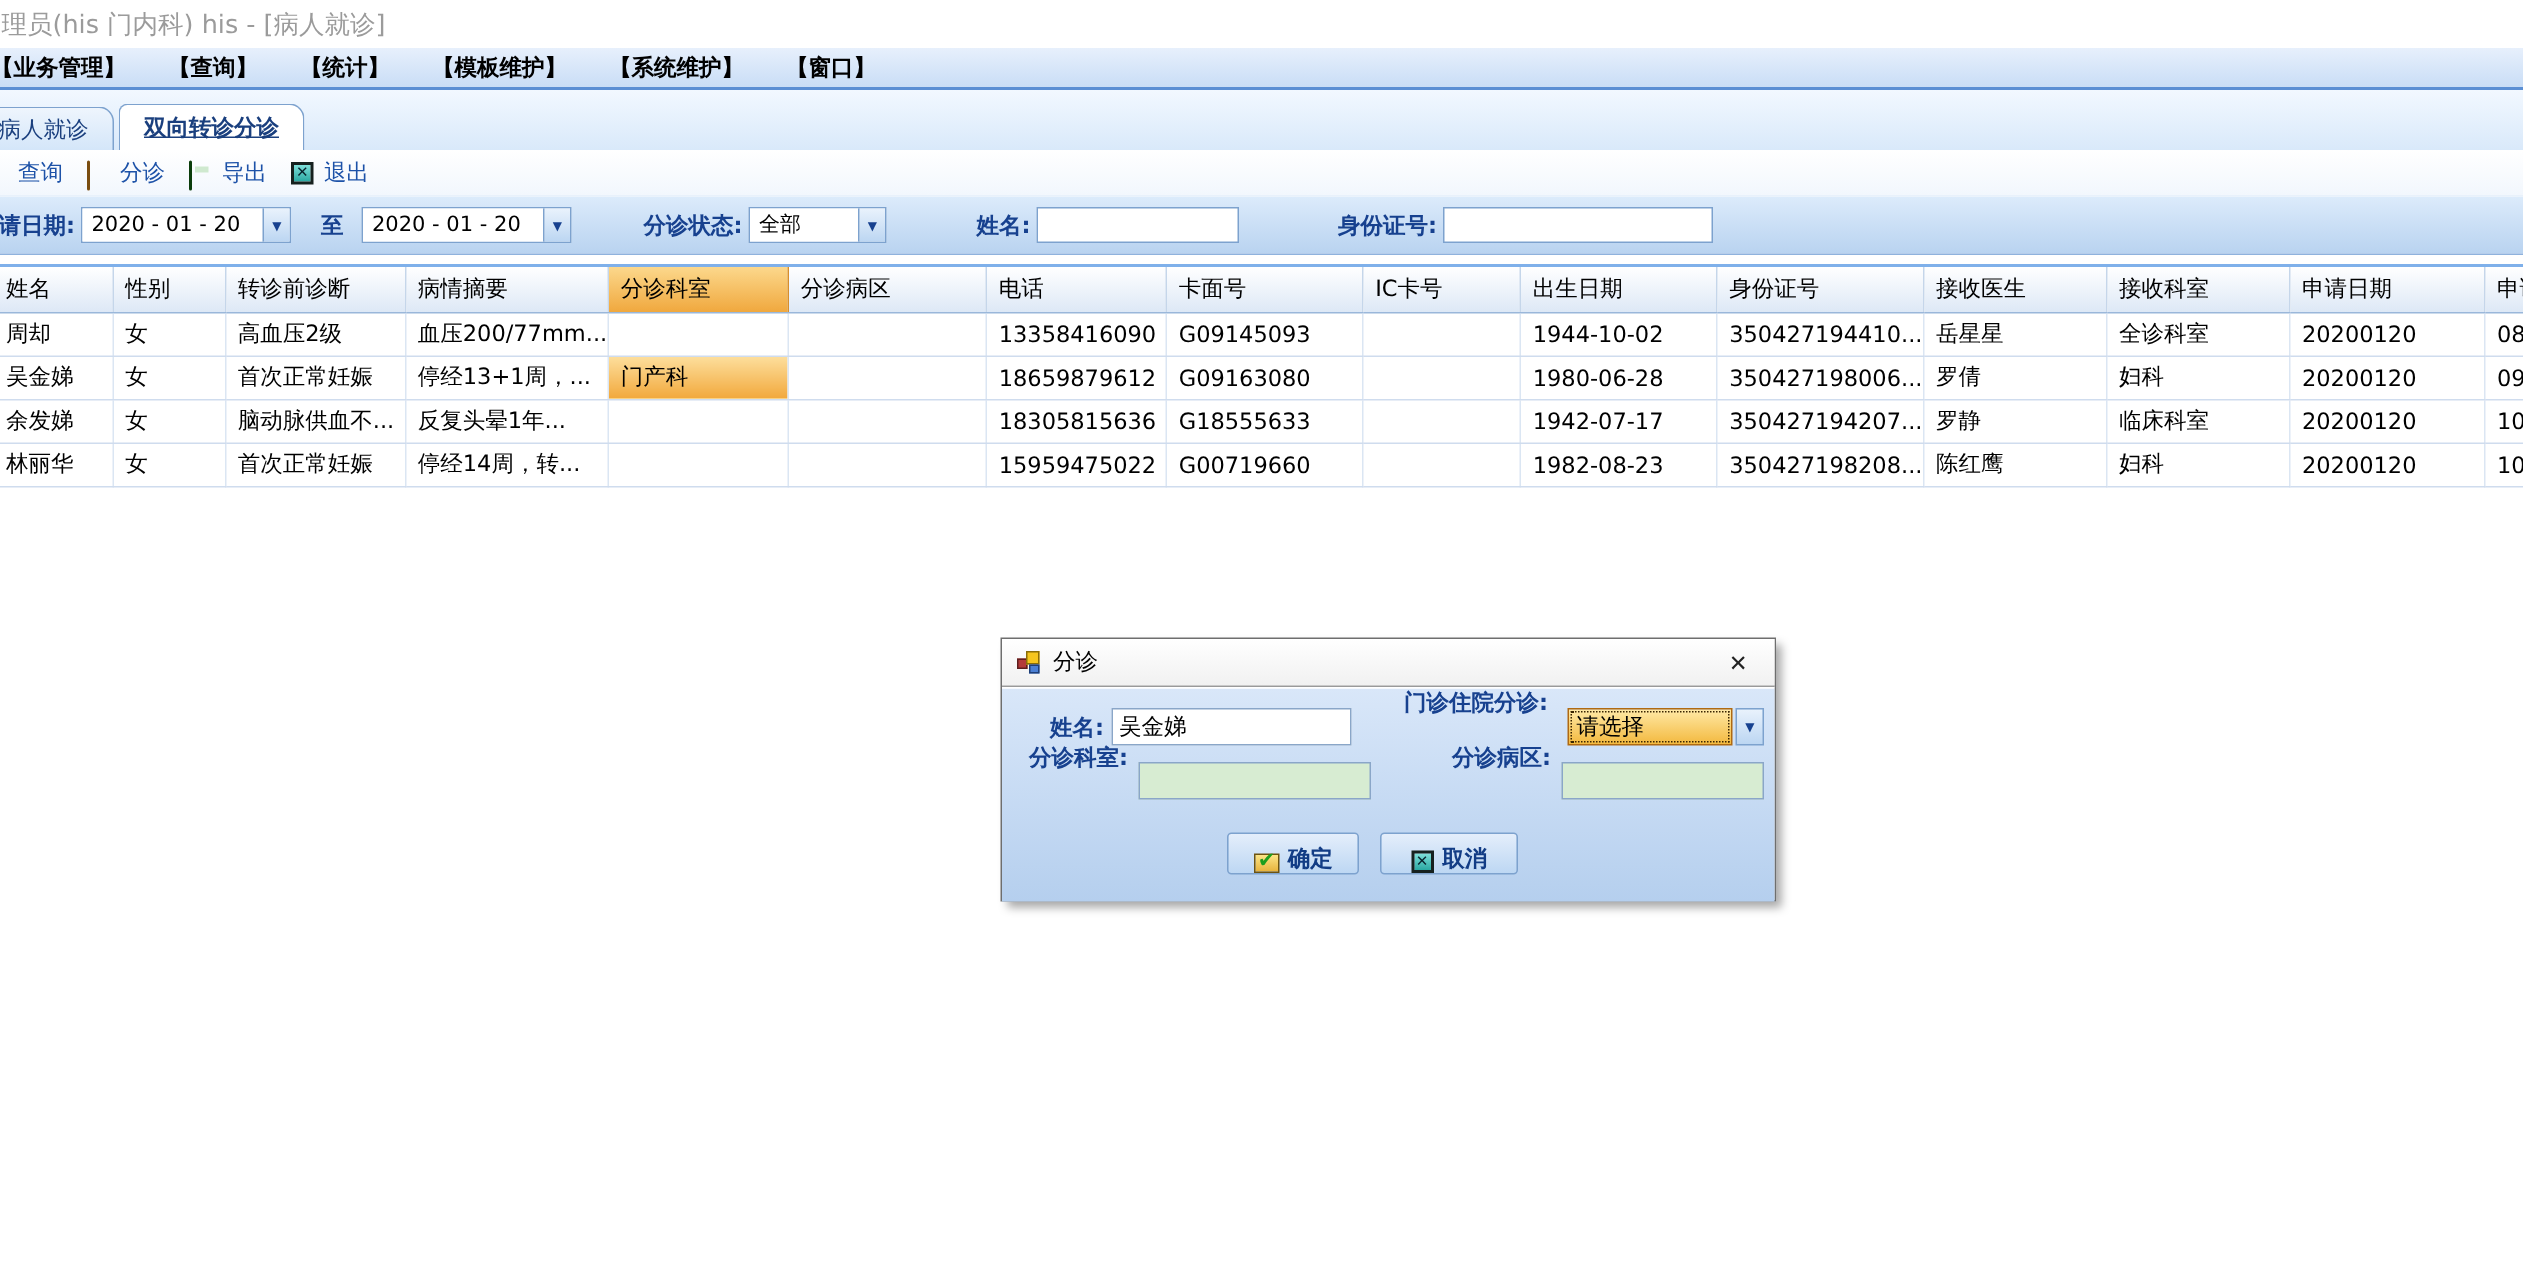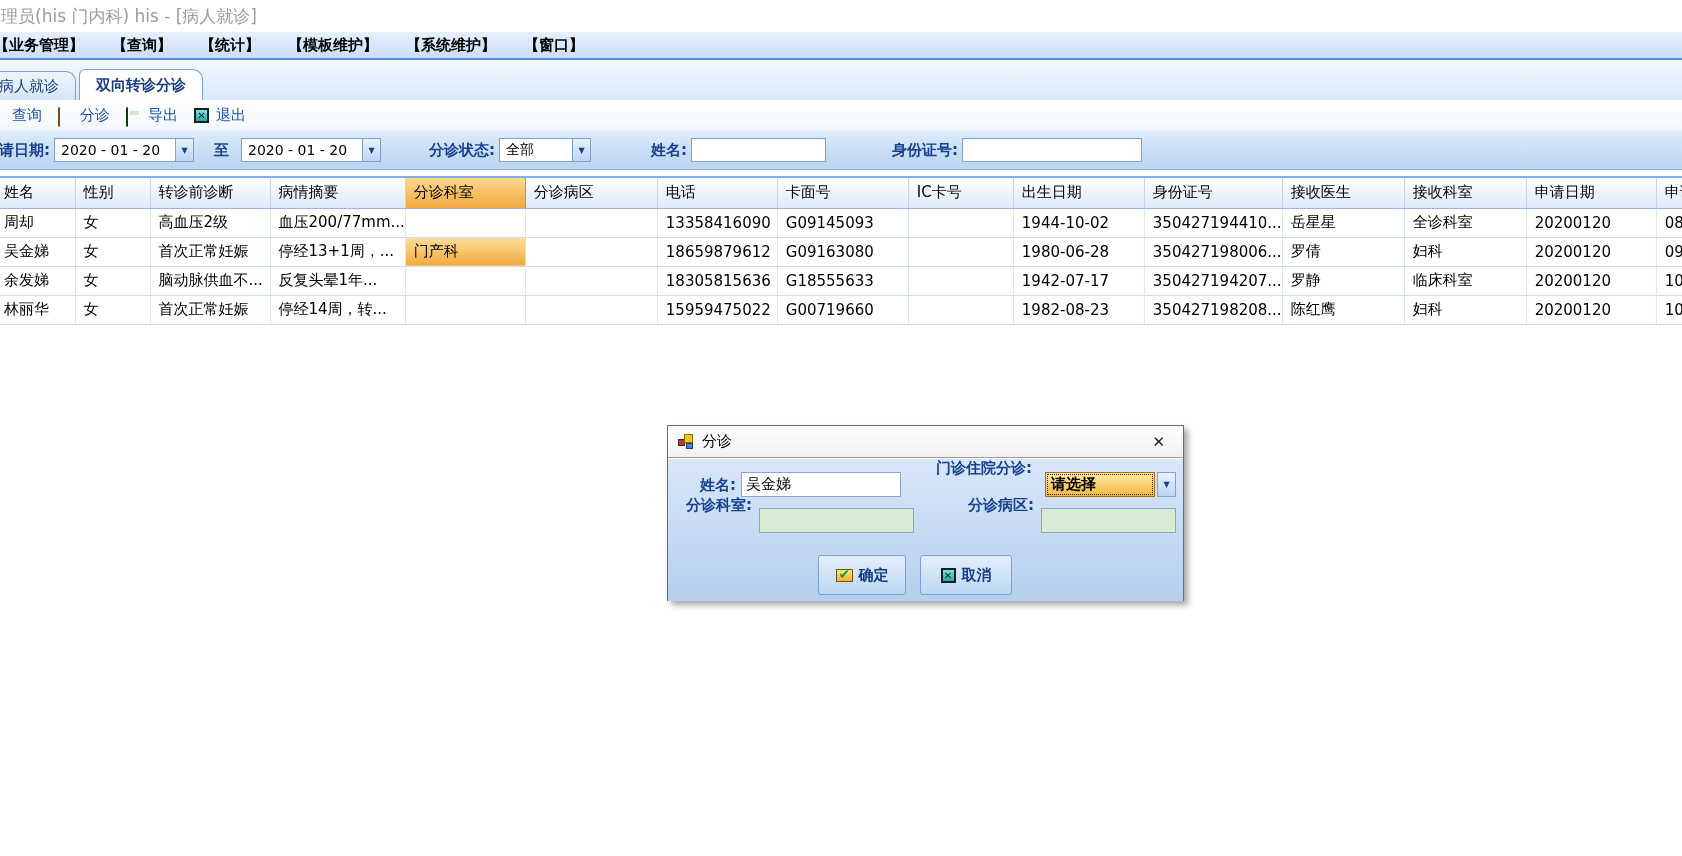--- a/index.html
+++ b/index.html
@@ -18,21 +18,21 @@
     font-size:15px; color:#000; font-weight:bold; white-space:nowrap; }
   .menu-item { padding:0 14px; cursor:default; }
 
   
   .tabstrip { height:40px; background:linear-gradient(#f2f8ff,#d9e9fa);
     display:flex; align-items:flex-end; padding-left:2px; }
   .tab { height:29px; display:flex; align-items:center; padding:0 16px;
     font-size:15px; color:#1a3f7e; border:1px solid #7da2ce; border-bottom:none;
     border-radius:6px 10px 0 0; background:linear-gradient(#eef5fd,#d4e6f9);
     margin-right:3px; white-space:nowrap; }
-  .tab.active { background:#fff; font-weight:bold; height:31px; }
+  .tab.active { background:#fff; font-weight:bold; height:31px;text-decoration:underline; }
 
   
   .toolbar { height:30px; background:linear-gradient(#ffffff,#f2f7fd);
     display:flex; align-items:center; padding-left:2px; font-size:15px; color:#1d52a8; }
   .tbtn { display:flex; align-items:center; gap:5px; padding:2px 8px; cursor:default; }
   .tico { width:17px; height:15px; position:relative; flex:0 0 auto; }
   .ico-eraser { width:17px; height:11px; background:linear-gradient(#ffc96b,#ef9a1d);
     border:1px solid #7a4d10; transform:skewX(-18deg); border-radius:2px; margin-top:2px; }
   .ico-printer { width:16px; height:13px; background:linear-gradient(#2f9e2f,#156515);
     border:1px solid #0b3d0b; border-radius:2px; margin-top:1px; position:relative; }
@@ -79,25 +79,25 @@
   .dtitle .dtext { margin-left:8px; }
   .dclose { margin-left:auto; font-size:15px; color:#222; padding:0 8px; cursor:default; }
   .dbody { position:relative; height:143px; background:linear-gradient(#d9e7f9,#b5cfee);
     border-top:1px solid #fff; }
   .dlabel { position:absolute; color:#17418f; font-size:15px; font-weight:bold; }
   .dinput { position:absolute; height:25px; border:1px solid #8aa6c8; background:#fff;
     font-size:15px; padding:0 4px; font-family:inherit; outline:none; }
   .dgreen { background:#d7ecd2; }
   .dcombo-field { position:absolute; height:25px; background:linear-gradient(#ffe9a6,#f3b93f);
     border:1px solid #b06a12; outline:1px dotted #3a2500; outline-offset:-3px;
-    font-size:15px; font-weight:bold; display:flex; align-items:center; padding:0 5px; }
+    font-size:15px; font-weight:normal; display:flex; align-items:center; padding:0 5px; }
   .dcombo-arrow { position:absolute; width:19px; height:25px;
     background:linear-gradient(#e9f2fc,#bcd6f2); border:1px solid #7da2ce;
     display:flex; align-items:center; justify-content:center; color:#17418f; font-size:8px; }
-  .dbtn { position:absolute; height:40px; display:flex; align-items:center; justify-content:center;
+  .dbtn { position:absolute; height:28px; display:flex; align-items:flex-end; justify-content:center;
     gap:6px; background:linear-gradient(#e4eefb,#bdd7f3); border:1px solid #7da2ce;
     border-radius:3px; font-size:15px; color:#123c85; font-weight:bold; }
   .ico-ok { width:17px; height:13px; background:linear-gradient(#fbe486,#e8b33c);
     border:1px solid #6e5410; position:relative; }
   .ico-ok:after { content:"\2714"; position:absolute; left:2px; top:-4px; color:#1d9e1d;
     font-size:14px; }
   .winicon { width:16px; height:16px; position:relative; flex:0 0 auto; }
   .winicon i { position:absolute; display:block; }
 </style>
 </head>

